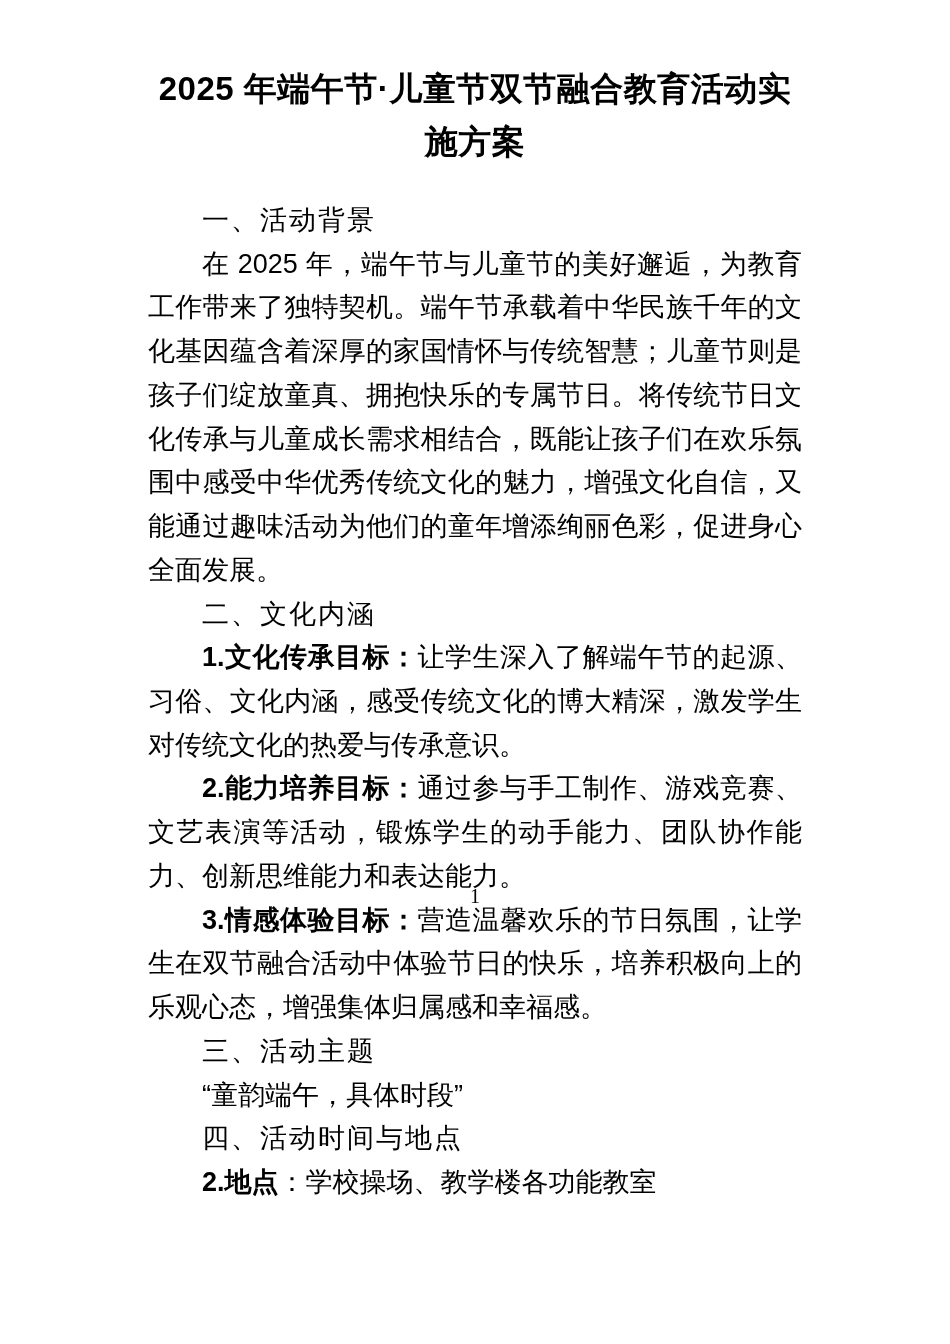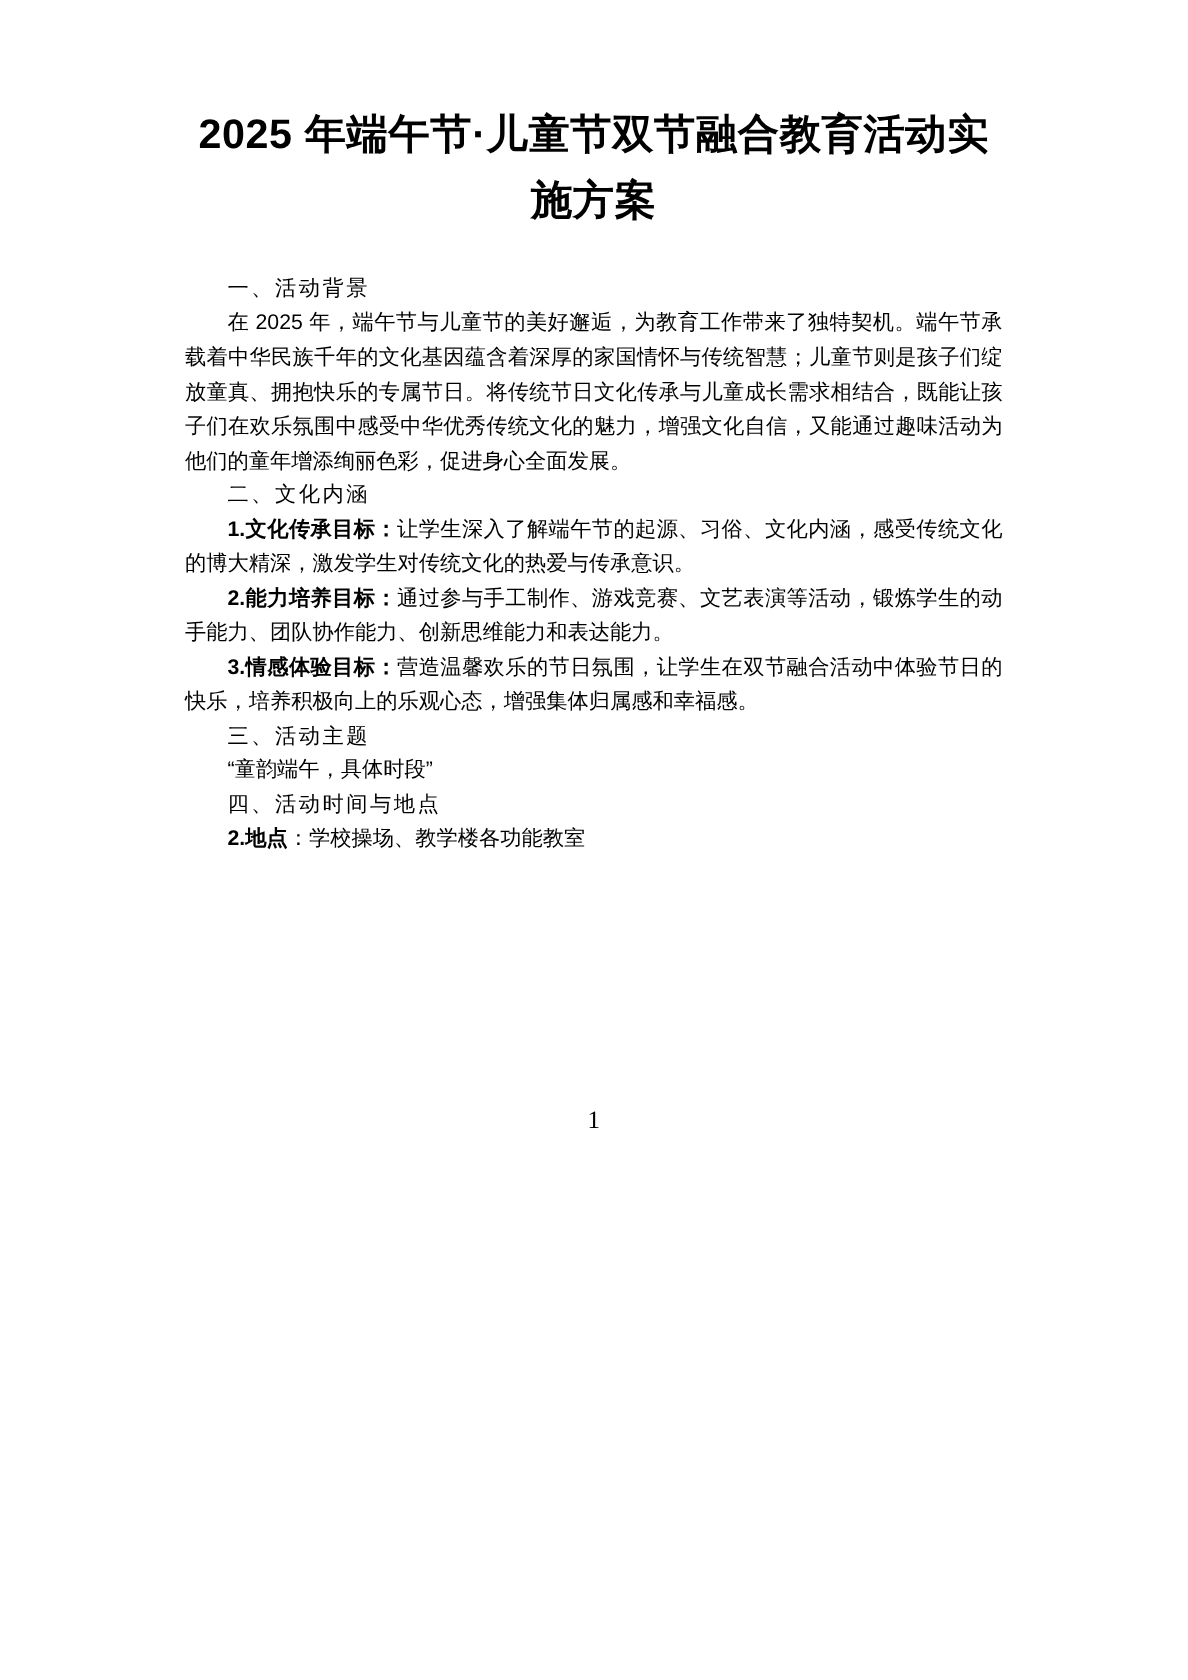--- a/index.html
+++ b/index.html
@@ -15,34 +15,34 @@
     position: relative;
     overflow: hidden;
   }
   .page {
     position: absolute;
     left: 0;
     top: 0;
     width: 950px;
     height: 996px;
     box-sizing: border-box;
-    padding: 80px 148px 40px 148px;
+    padding: 62px 148px 40px 148px;
   }
   .doc-title {
     font-family: "Liberation Sans", "DejaVu Sans", sans-serif;
     font-size: 33px;
     font-weight: 700;
     line-height: 1.62;
     text-align: center;
     letter-spacing: 0.5px;
     margin: 0 0 30px 0;
   }
   .body-block {
     font-family: "Liberation Sans", "DejaVu Sans", sans-serif;
-    font-size: 17px;
+    font-size: 27px;
     line-height: 1.62;
     text-align: justify;
     text-justify: inter-ideograph;
   }
   p.para {
     margin: 0;
     text-indent: 2em;
   }
   p.heading {
     margin: 0;

